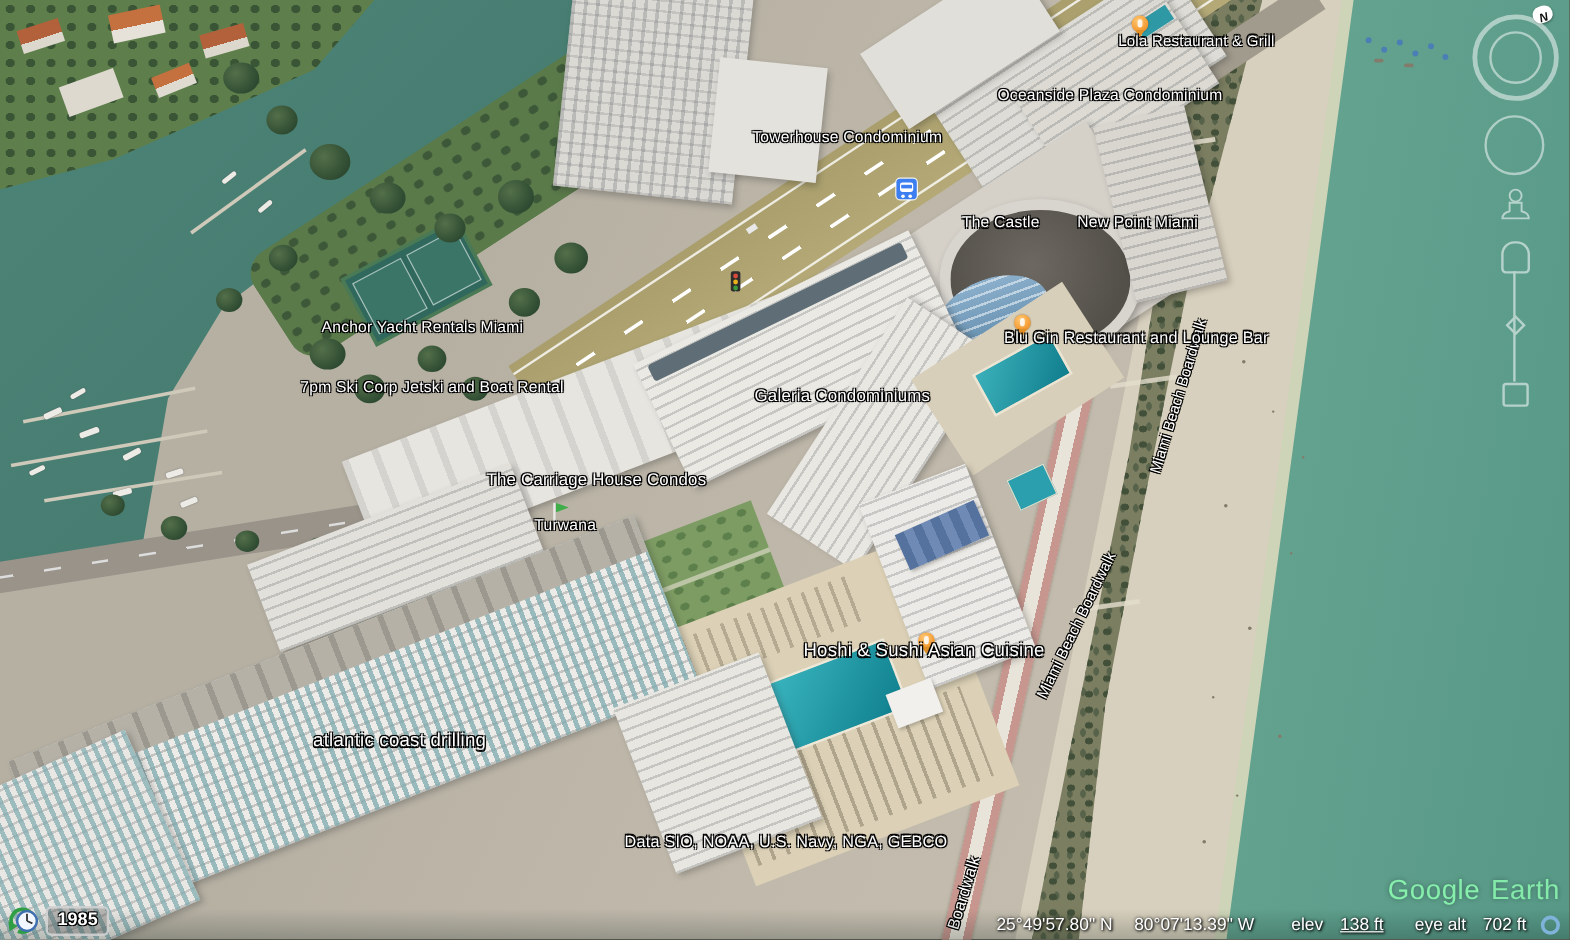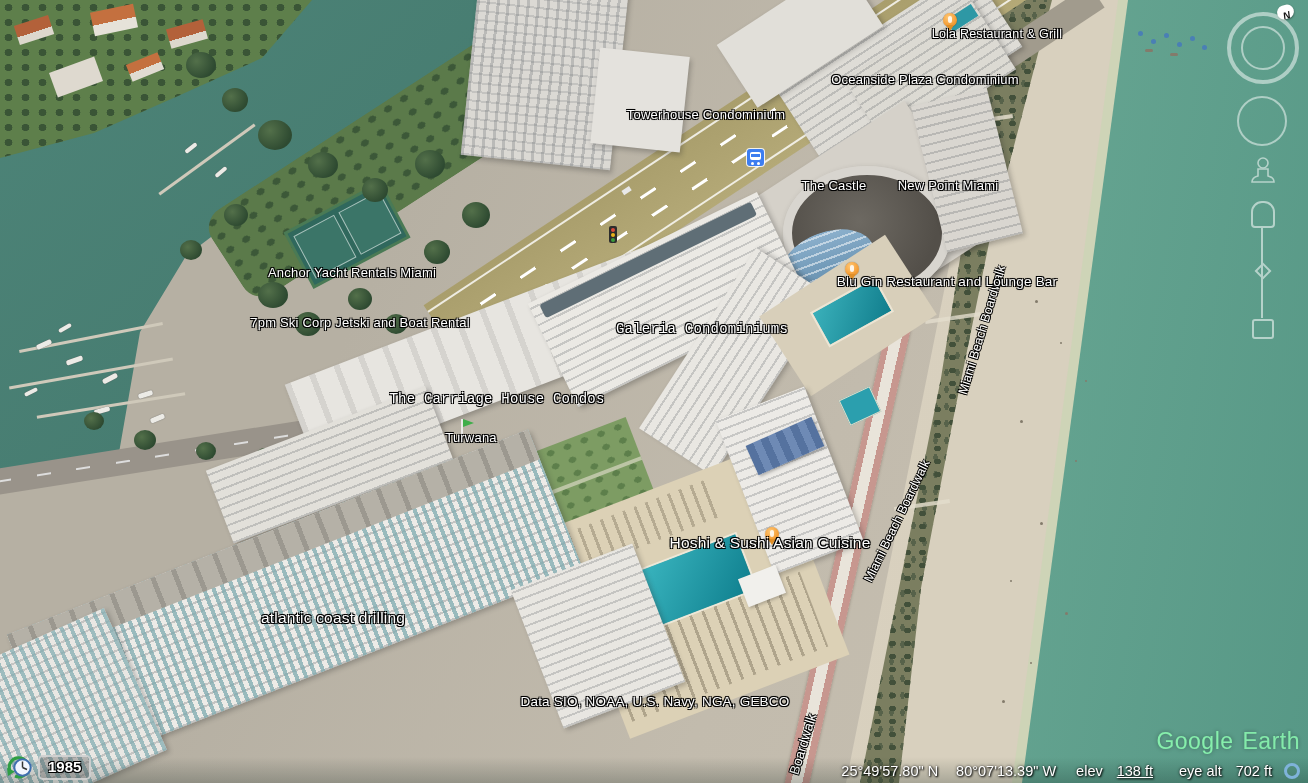--- a/index.html
+++ b/index.html
@@ -4,21 +4,21 @@
 <style>
   html,body{margin:0;padding:0;background:#222;}
   #stage{position:relative;width:1308px;height:783px;overflow:hidden;
     font-family:"Liberation Sans",sans-serif;user-select:none;}
   .abs{position:absolute;}
   .full{position:absolute;inset:0;}
   .slab{position:absolute;box-shadow:2px 3px 5px rgba(40,40,40,.28);}
   .lbl{position:absolute;transform:translate(-50%,-50%);color:#fff;white-space:nowrap;
     font-size:13px;letter-spacing:.2px;z-index:40;cursor:pointer;
     text-shadow:-1px -1px 0 #000,1px -1px 0 #000,-1px 1px 0 #000,1px 1px 0 #000,0 0 2px #000;}
-  .lbl.mid{font-size:14px;font-family:Liberation Mono, monospace;}
+  .lbl.mid{font-size:14px;}
   .lbl.big{font-size:15.5px;}
   .street{position:absolute;color:#fff;white-space:nowrap;font-size:12.5px;z-index:38;
     text-shadow:-1px -1px 0 #000,1px -1px 0 #000,-1px 1px 0 #000,1px 1px 0 #000;}
   .pin{position:absolute;width:14px;height:14px;border-radius:50%;z-index:39;cursor:pointer;
     background:radial-gradient(circle at 40% 32%,#ffc977,#f6a13b 55%,#d8821f);
     transform:translate(-50%,-100%) translateY(-5px);box-shadow:0 0 1px rgba(0,0,0,.6);}
   .pin::before{content:"";position:absolute;left:5px;top:3px;width:4px;height:7px;
     background:rgba(255,255,255,.85);border-radius:2px;}
   .pin::after{content:"";position:absolute;left:50%;top:12px;transform:translateX(-50%);
     border:4px solid transparent;border-top:6px solid #e08f27;}
@@ -263,20 +263,20 @@
   </div>
 
   <div class="abs" style="right:8px;bottom:28px;z-index:60;color:#86efac;text-shadow:0 0 4px rgba(0,0,0,.35);letter-spacing:.5px;">
     <span style="font:500 23px 'Liberation Sans',sans-serif;">Google</span>
     <span style="font:300 23px 'Liberation Sans',sans-serif;opacity:.95;margin-left:4px;">Earth</span>
   </div>
 
   <div class="statusbar">
     <span>25°49'57.80" N</span>
     <span style="margin-left:18px;">80°07'13.39" W</span>
-    <span style="margin-left:20px;">elev</span>
+    <span style="margin-left:31px;">elev</span>
     <span style="margin-left:14px;text-decoration:underline;">138 ft</span>
     <span style="margin-left:26px;">eye alt</span>
     <span style="margin-left:14px;">702 ft</span>
     <span style="display:inline-block;margin-left:12px;width:10px;height:10px;border-radius:50%;border:3px solid #7fb3da;"></span>
   </div>
 
 </div>
 
 </body></html>

